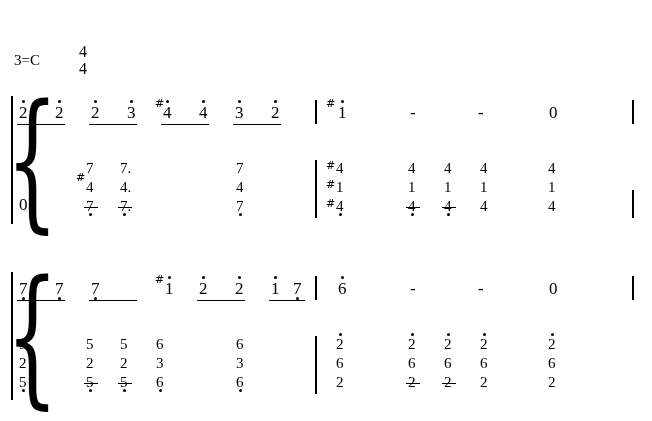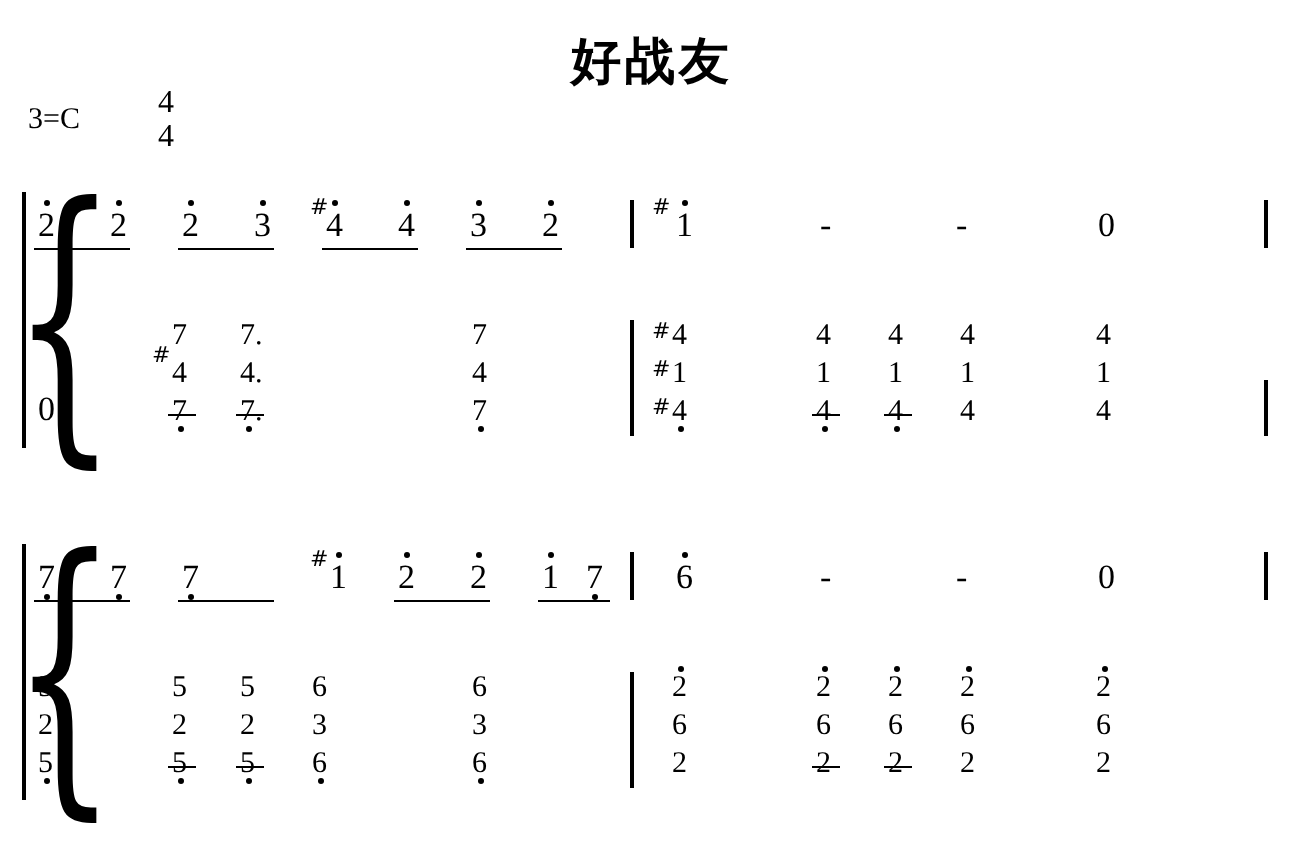--- a/index.html
+++ b/index.html
@@ -108,21 +108,20 @@
     font-family: "DejaVu Sans", sans-serif;
     font-size: 11px;
     line-height: 11px;
   }
 </style>
 </head>
 <body>
 
 <div class="sheet">
 
-  <div class="title">好战友</div>
 
   <div class="key-sig">3=C</div>
 
   <div class="meter">
 
     <span class="num">4</span>
     <span style="display:block;border-top:0px;height:2px"></span>
     <span class="den">4</span>
   </div>
 

